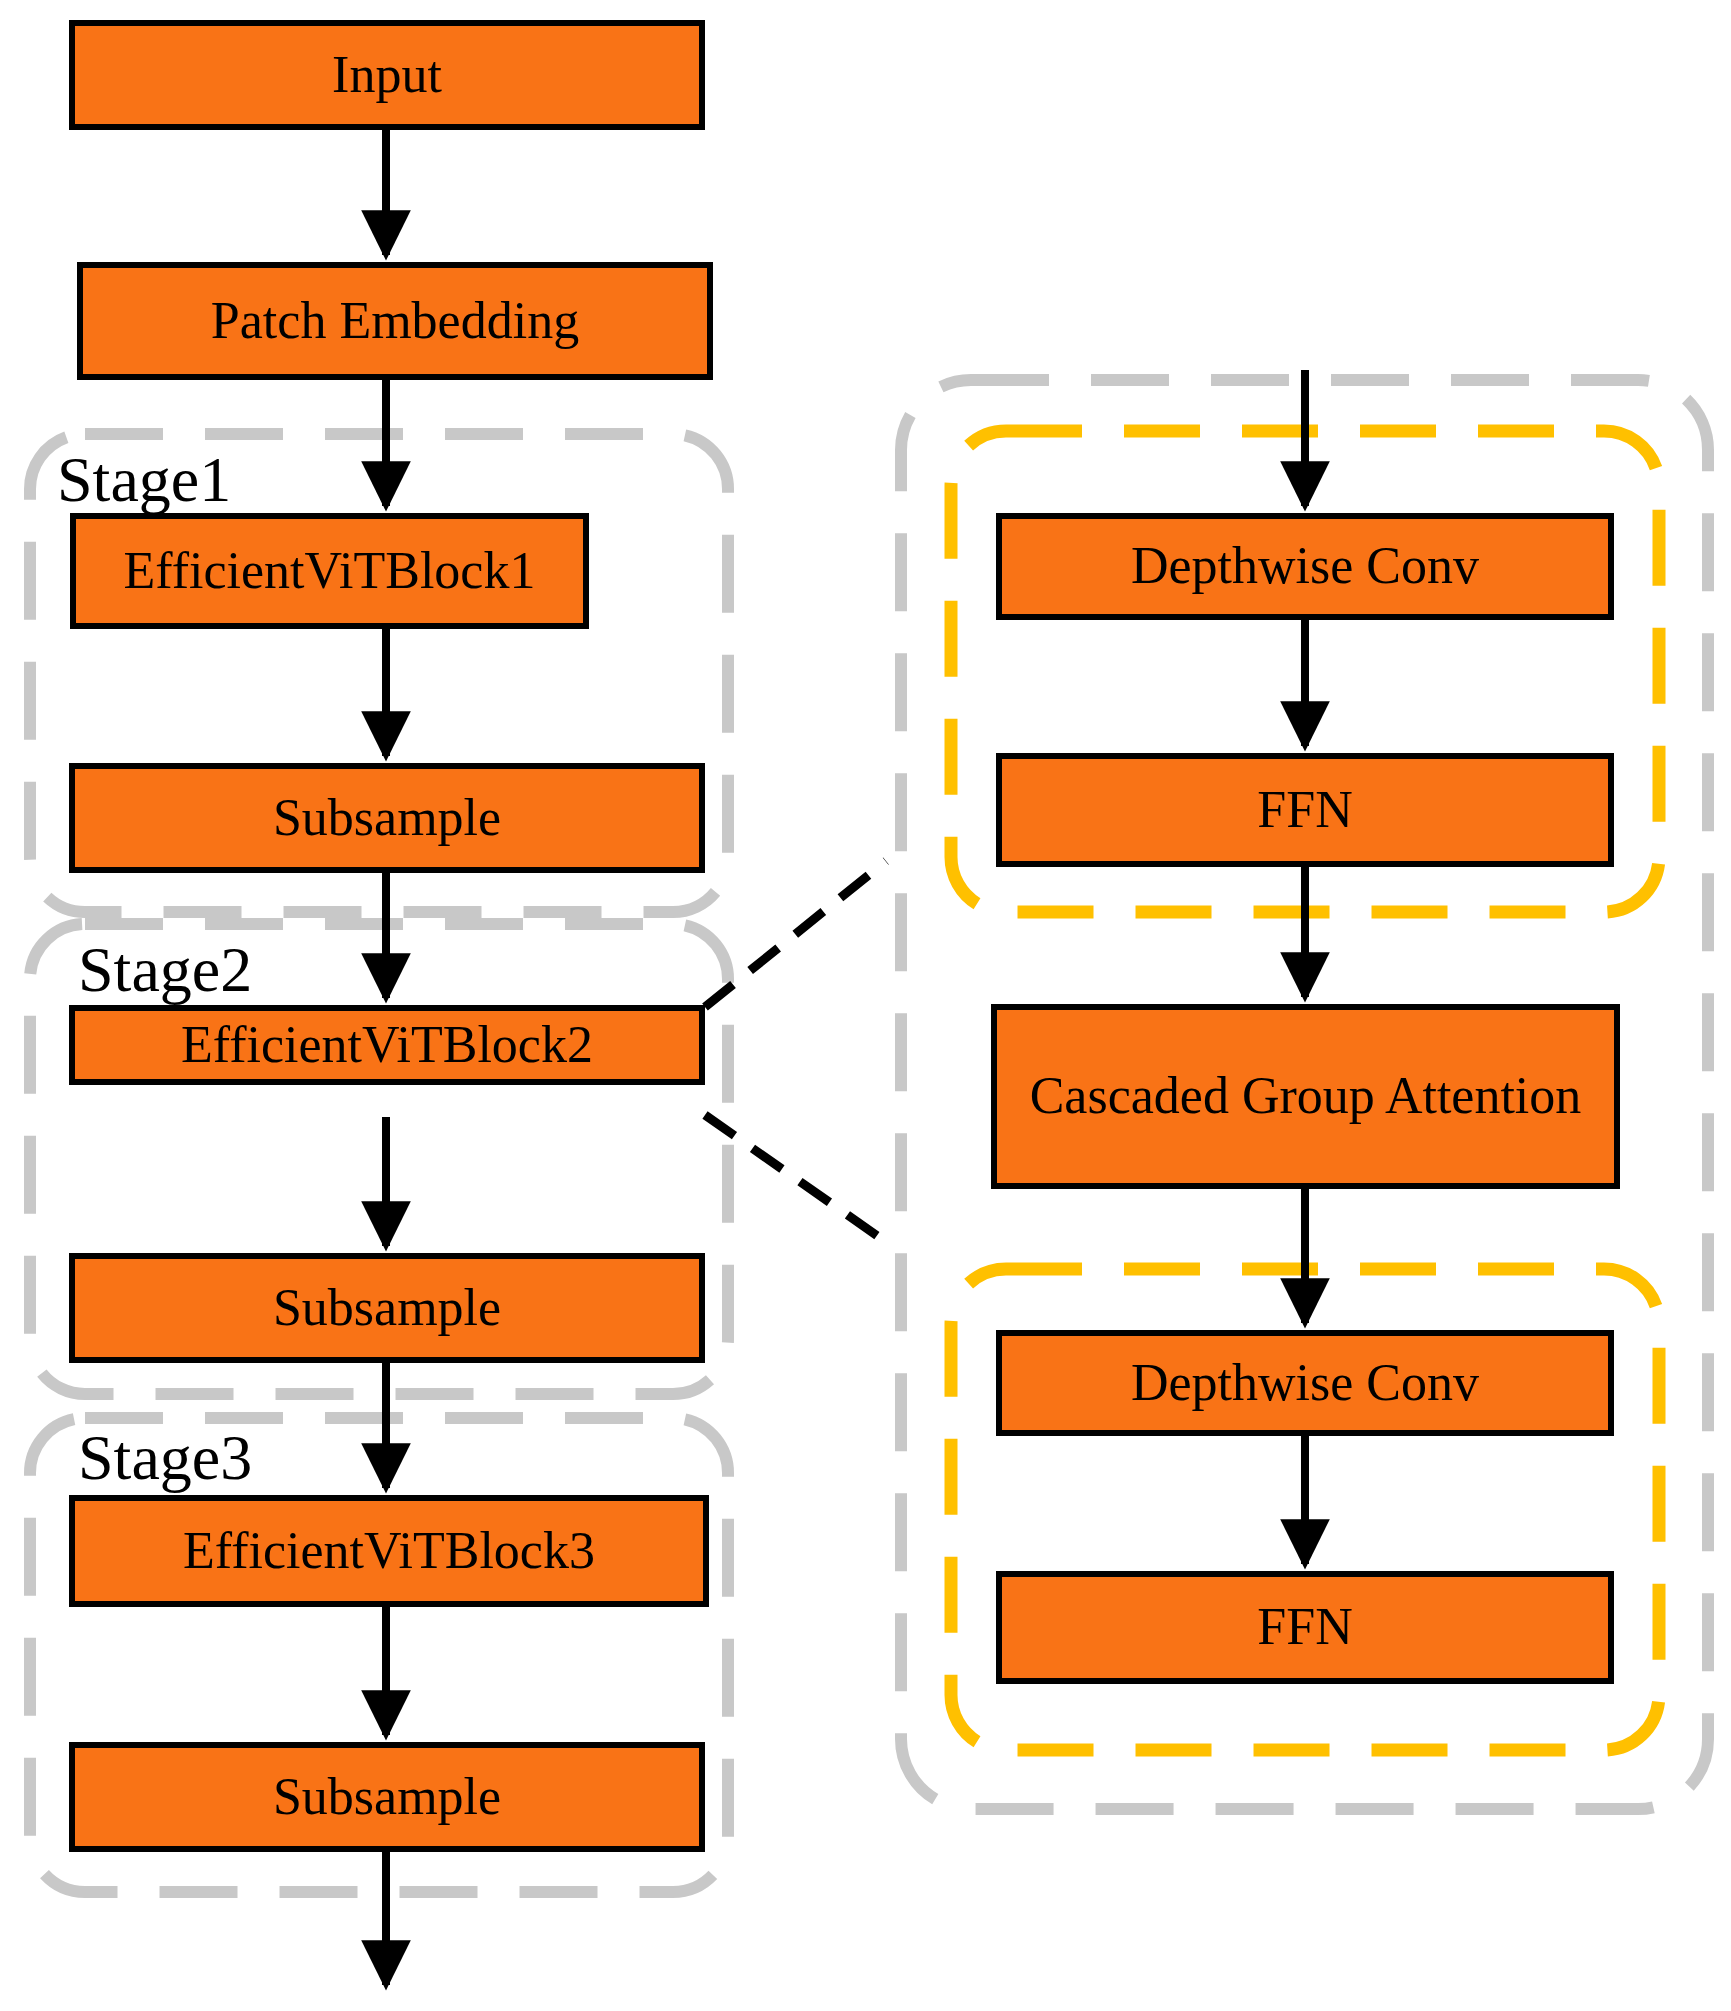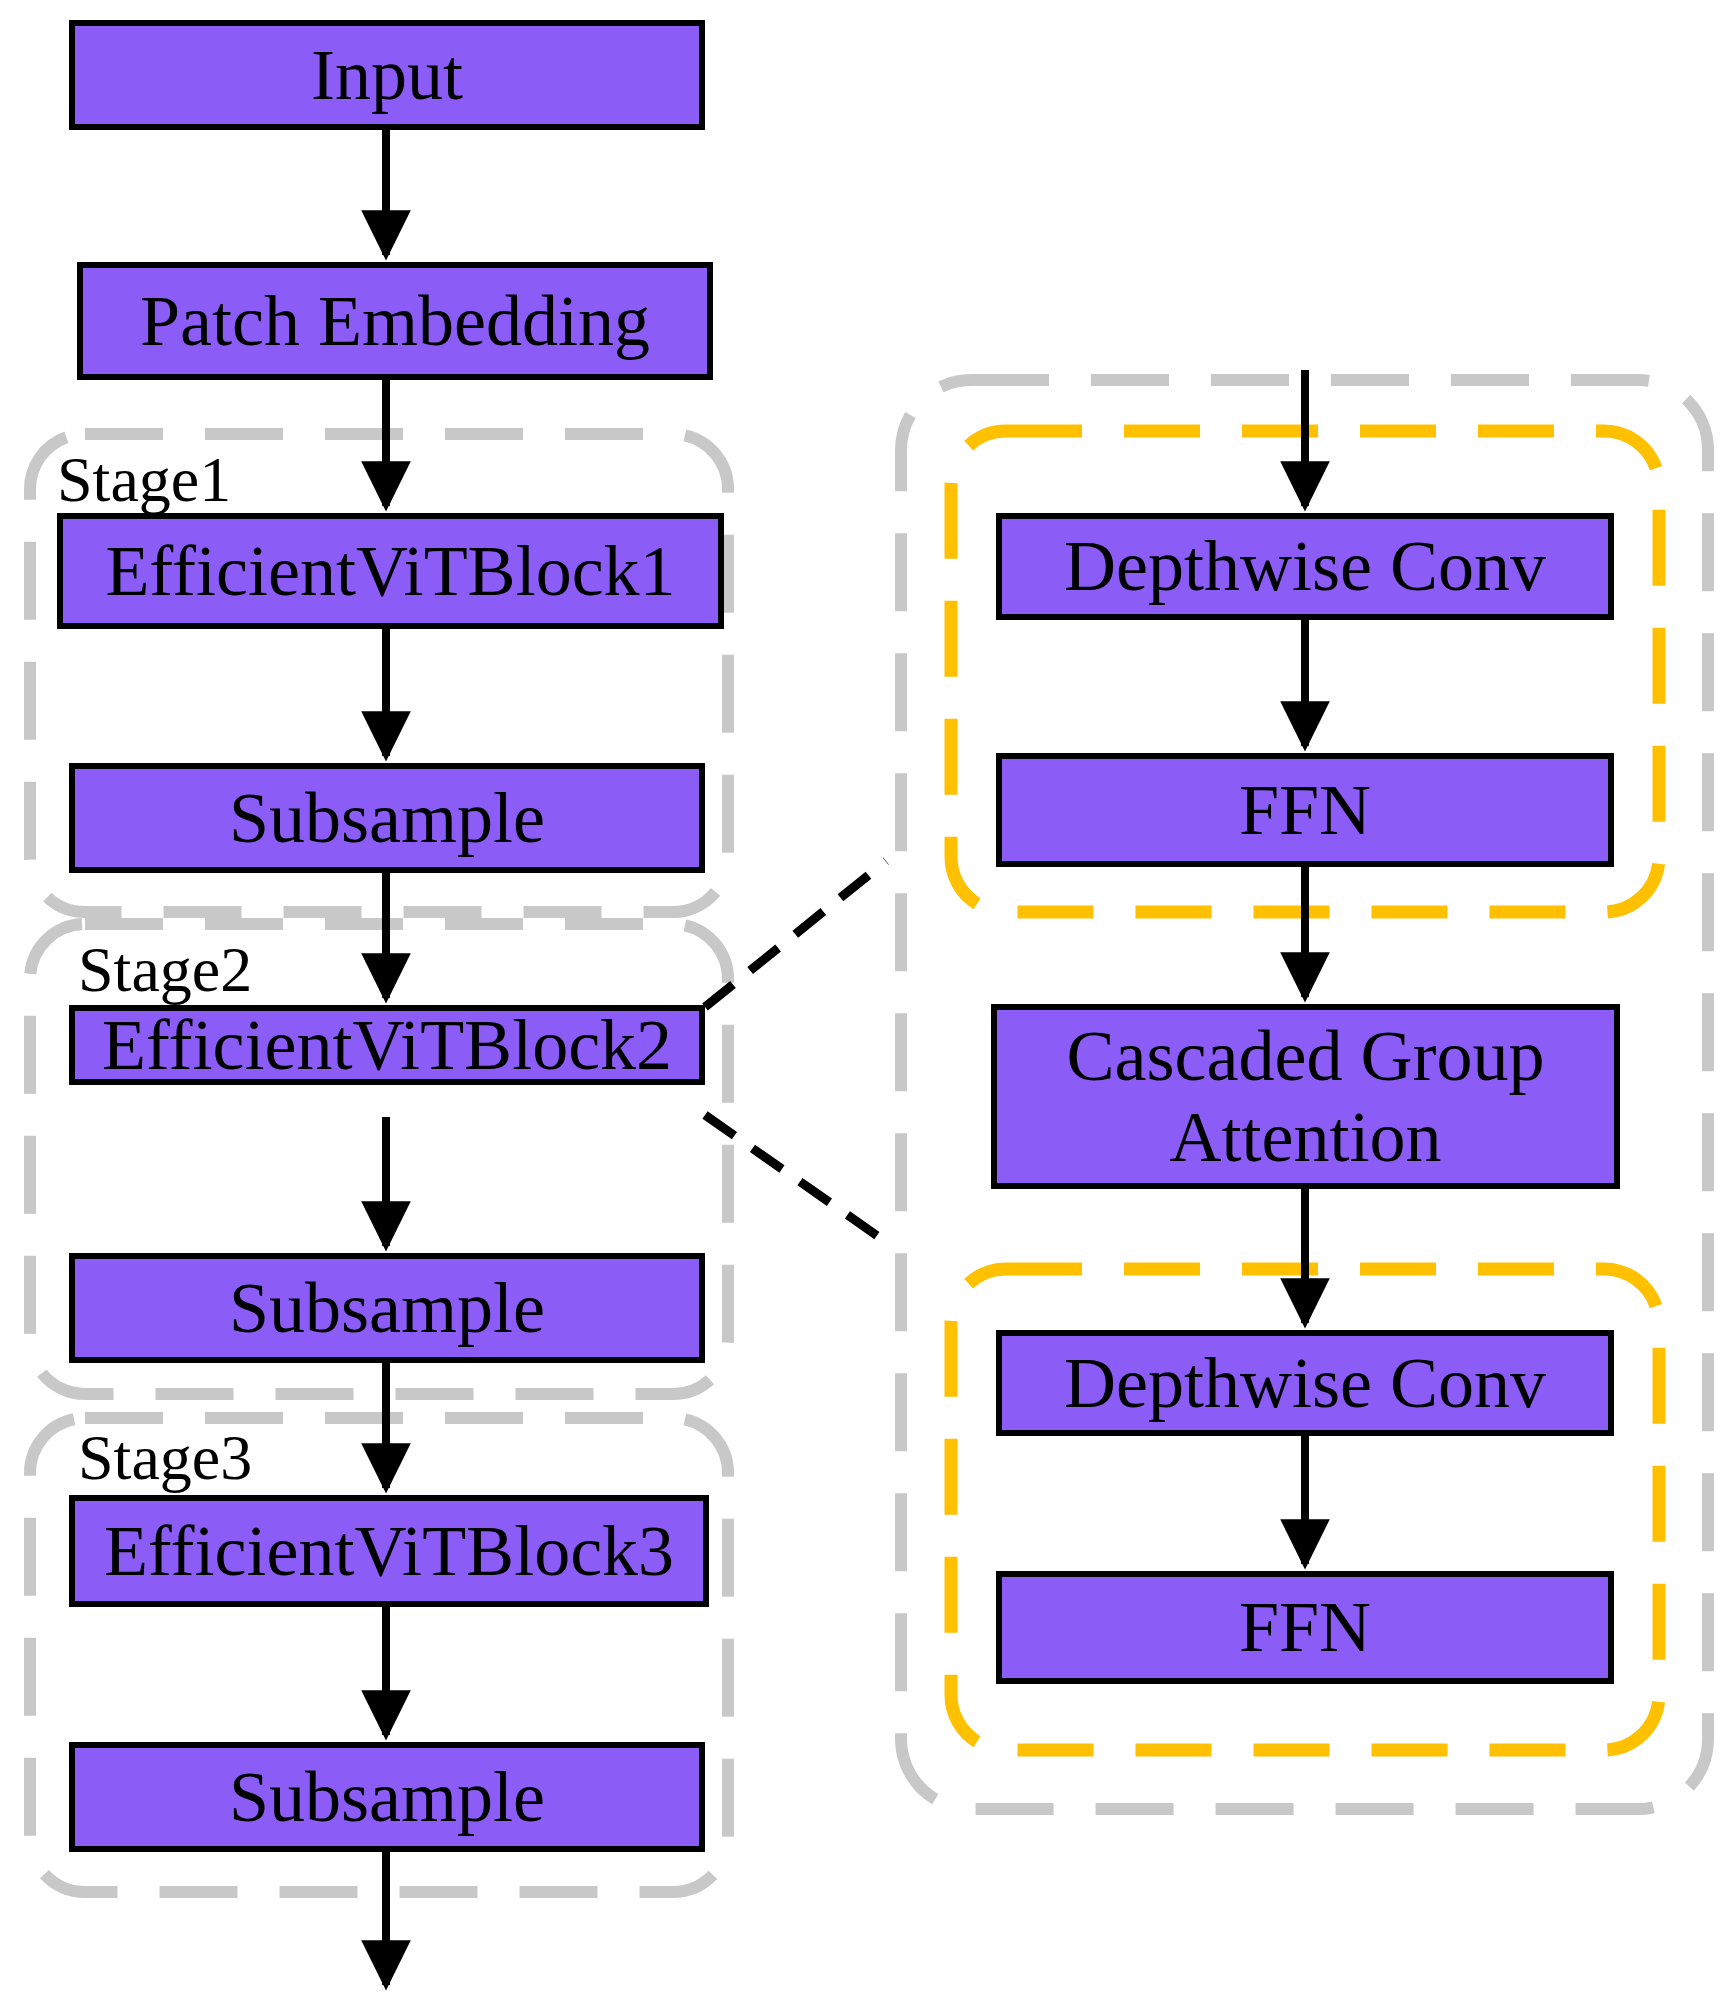--- a/index.html
+++ b/index.html
@@ -8,24 +8,23 @@
     width:1731px;height:2011px;
     background:#ffffff;
     font-family:"Liberation Serif","DejaVu Serif",serif;
     overflow:hidden;
   }
   #wires{position:absolute;left:0;top:0;width:1731px;height:2011px;}
   .node{
     position:absolute;
     box-sizing:border-box;
     border:6px solid #000;
-    background:#8b5cf6;
+    background:#f97316;
     display:flex;align-items:center;justify-content:center;
-    text-align:center;
-    font-size:72px;
+    font-size:52px;
     color:#000;
     line-height:1.12;
   }
   .stage-label{
     position:absolute;
     font-size:64px;
     line-height:1.0;
     color:#000;
     white-space:nowrap;
   }
@@ -73,21 +72,21 @@
     <line class="flow-arrow" marker-end="url(#ah)" x1="1305" y1="867" x2="1305" y2="997"></line>
     <line class="flow-arrow" marker-end="url(#ah)" x1="1305" y1="1189" x2="1305" y2="1323"></line>
     <line class="flow-arrow" marker-end="url(#ah)" x1="1305" y1="1436" x2="1305" y2="1564"></line>
   </svg>
 
   <div class="node" style="left:69px;top:20px;width:636px;height:110px;">Input</div>
 
   <div class="node" style="left:77px;top:262px;width:636px;height:118px;">Patch Embedding</div>
 
   <div class="stage-label" style="left:57px;top:448px;">Stage1</div>
-  <div class="node" style="left:57px;top:513px;width:667px;height:116px;">EfficientViTBlock1</div>
+  <div class="node" style="left:70px;top:513px;width:519px;height:116px;">EfficientViTBlock1</div>
   <div class="node" style="left:69px;top:763px;width:636px;height:110px;">Subsample</div>
 
   <div class="stage-label" style="left:78px;top:938px;text-align:center;">Stage2</div>
   <div class="node" style="left:69px;top:1005px;width:636px;height:80px;">EfficientViTBlock2</div>
   <div class="node" style="left:69px;top:1253px;width:636px;height:110px;">Subsample</div>
 
   <div class="stage-label" style="left:78px;top:1426px;">Stage3</div>
   <div class="node" style="left:69px;top:1495px;width:640px;height:112px;">EfficientViTBlock3</div>
   <div class="node" style="left:69px;top:1742px;width:636px;height:110px;">Subsample</div>
 

